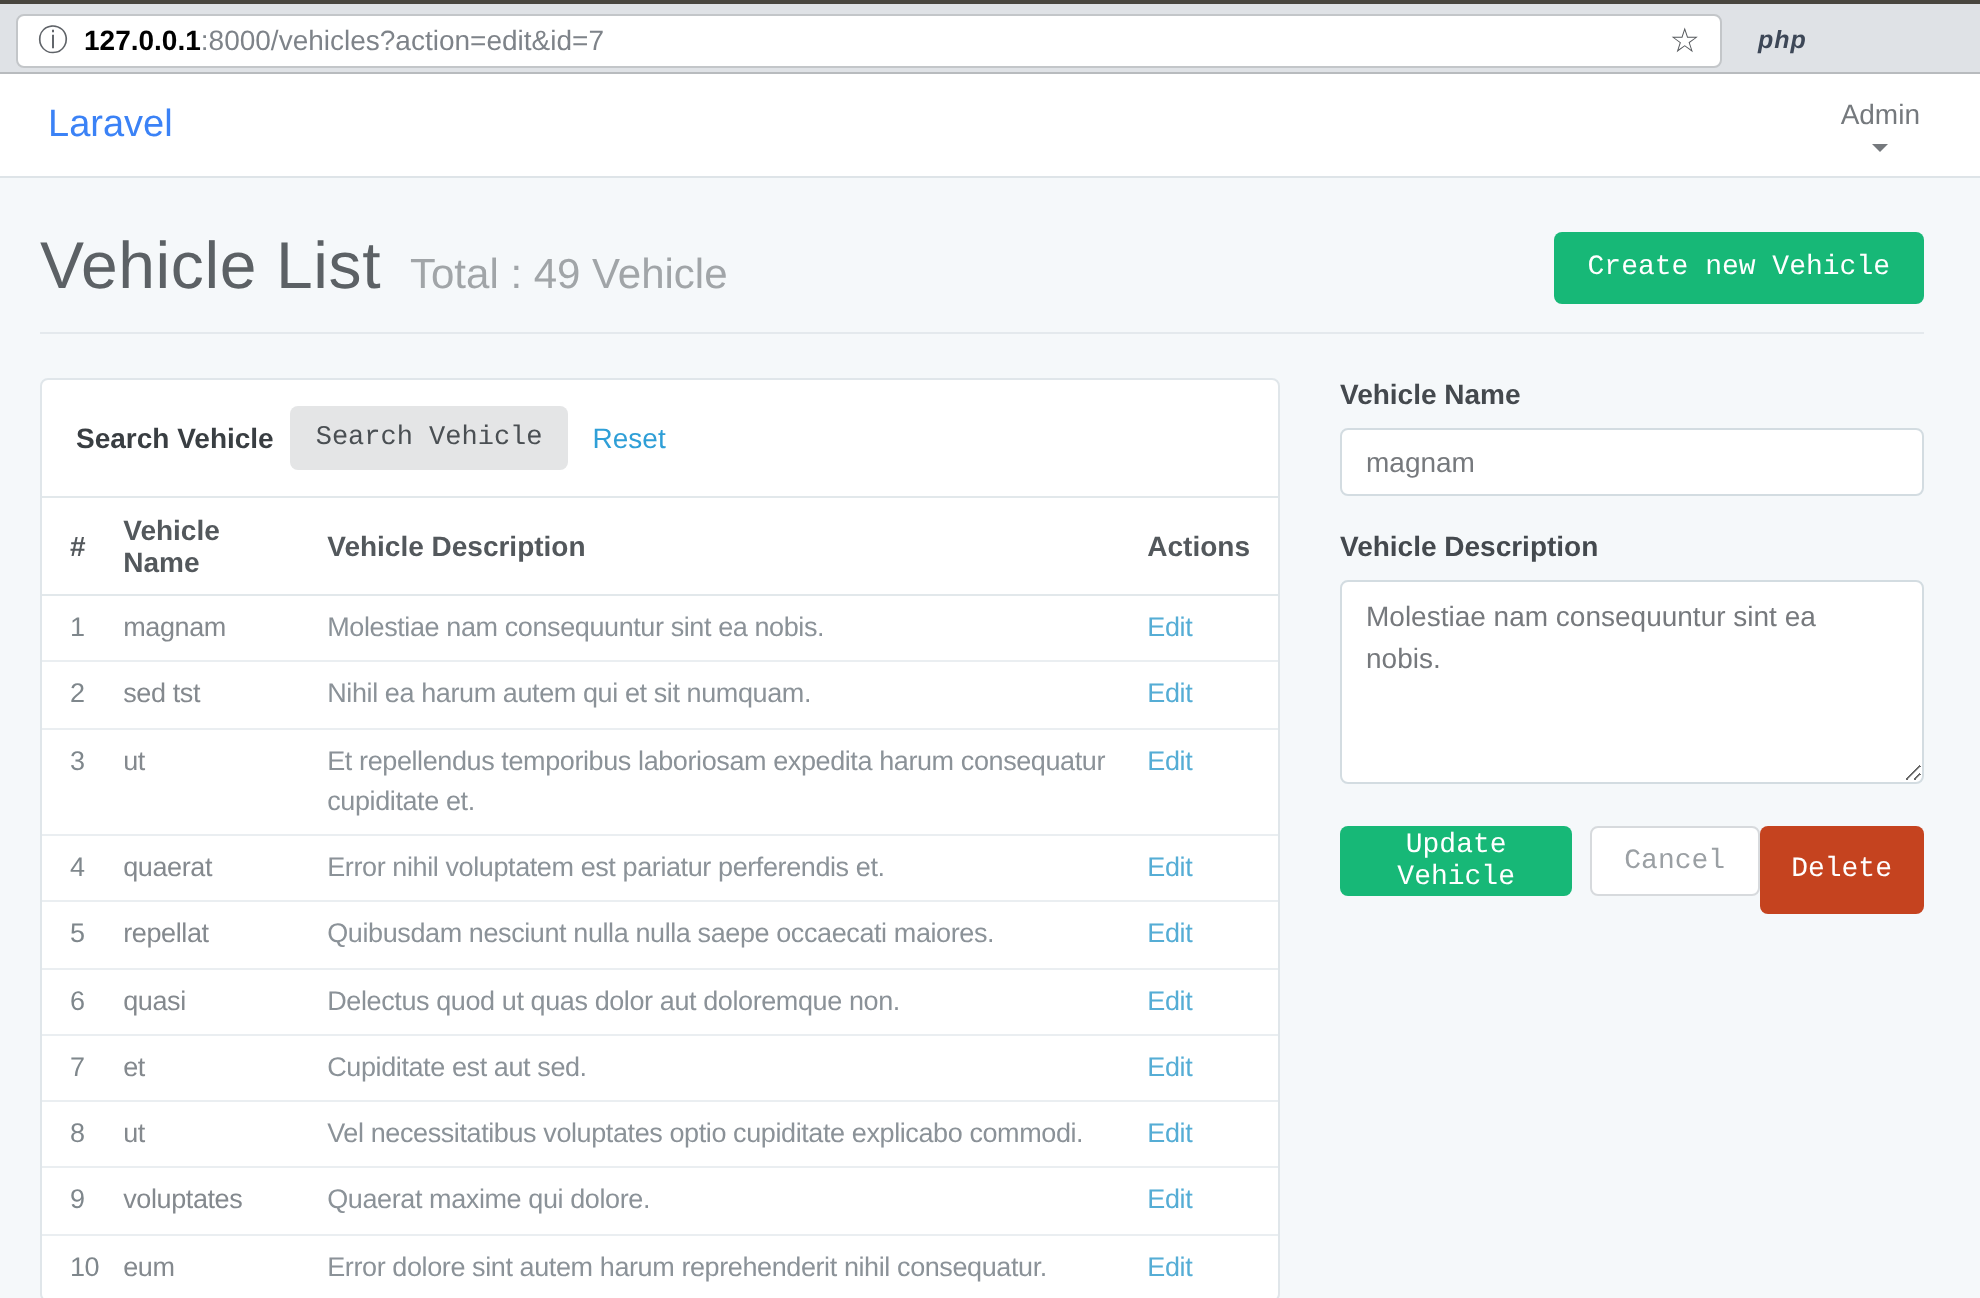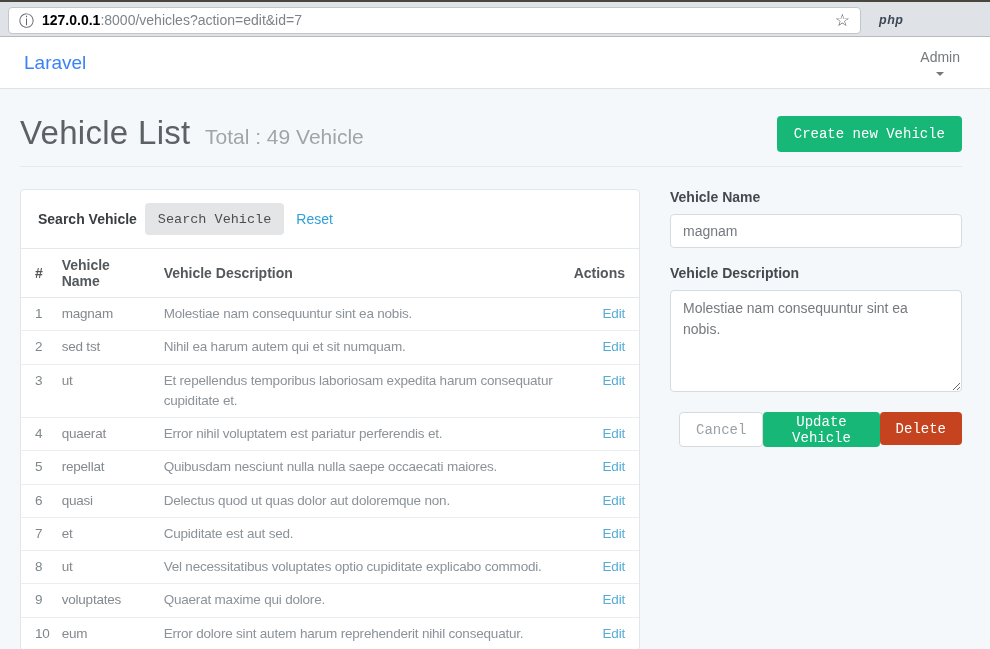--- a/index.html
+++ b/index.html
@@ -53,41 +53,41 @@
   .btn-search { height:32px; margin-left:8px; background:#e4e5e6; color:#4a4f53;
     padding:0 12px; font-size:13.5px; }
   .reset-link { margin-left:12px; color:var(--link-strong,#2f9fd7); font-size:14px;
     text-decoration:none; }
 
   table { width:100%; border-collapse:collapse; font-size:13.5px; letter-spacing:-0.2px; }
   thead th { text-align:left; font-size:14px; letter-spacing:0; color:#53585c;
     padding:8px; border-top:1px solid #e2e8eb; border-bottom:1px solid #e2e8eb; }
   th.col-num, td.col-num { width:27px; padding-left:14px; padding-right:4px; }
   th.col-name, td.col-name { width:102px; }
-  th.col-actions, td.col-actions { width:58px; text-align:right; padding-right:14px; }
+  th.col-actions, td.col-actions { width:58px; padding-right:14px; }
   tbody td { padding:6px 8px; border-top:1px solid #eaeef1; color:#8b9298; line-height:1.5; vertical-align:top; }
   tbody tr:first-child td { border-top:none; }
   td.col-num { color:#7f878c; }
   td.col-name { color:#84898e; }
   .edit-link { color:var(--link-soft,#55add5); text-decoration:none; }
 
   
   .form-col { width:292px; }
   .form-label { display:block; font-weight:bold; font-size:14px; color:#44494e; margin-bottom:9px; }
   .form-group + .form-group { margin-top:17px; }
   .text-input { width:100%; height:34px; border:1px solid #d3dce1; border-radius:4px;
     padding:0 12px; font-size:14px; color:#76797d; background:#fff; font-family:inherit; }
   .text-area { width:100%; height:102px; border:1px solid #d3dce1; border-radius:4px;
     padding:7px 12px; font-size:14px; color:#76797d; line-height:1.5; background:#fff;
     font-family:inherit; resize:both; }
   .btn-row { display:flex; margin-top:16px; }
   .btn-update { height:35px; padding:0 15px; background:var(--accent-green,#17b877); color:#fff; }
   .btn-cancel { height:35px; padding:0 16px; background:#fff; border-color:#d7dadd;
     color:#9ba0a4; margin-left:9px; }
-  .btn-delete { height:33px; padding:0 15px; margin-left:auto;
+  .btn-delete { height:44px; padding:0 15px; margin-left:auto;
     background:var(--accent-red,#c5431f); color:#fff; }
 </style>
 </head>
 <body>
 
 <div class="browser-chrome">
   <div class="window-edge"></div>
   <div class="address-bar">
     <span class="info-icon">ⓘ</span>
     <span class="url-text"><span class="url-host">127.0.0.1</span><span class="url-rest">:8000/vehicles?action=edit&amp;id=7</span></span>
@@ -207,20 +207,20 @@
     <div class="form-col">
       <div class="form-group">
         <label class="form-label">Vehicle Name</label>
         <input class="text-input" type="text" value="magnam" style="">
       </div>
       <div class="form-group">
         <label class="form-label">Vehicle Description</label>
         <textarea class="text-area" style="">Molestiae nam consequuntur sint ea nobis.</textarea>
       </div>
       <div class="btn-row">
+        <button class="btn btn-update">Update Vehicle</button>
         <button class="btn btn-cancel">Cancel</button>
-        <button class="btn btn-update">Update Vehicle</button>
         <button class="btn btn-delete">Delete</button>
       </div>
     </div>
 
   </div>
 </div>
 
 </body></html>

